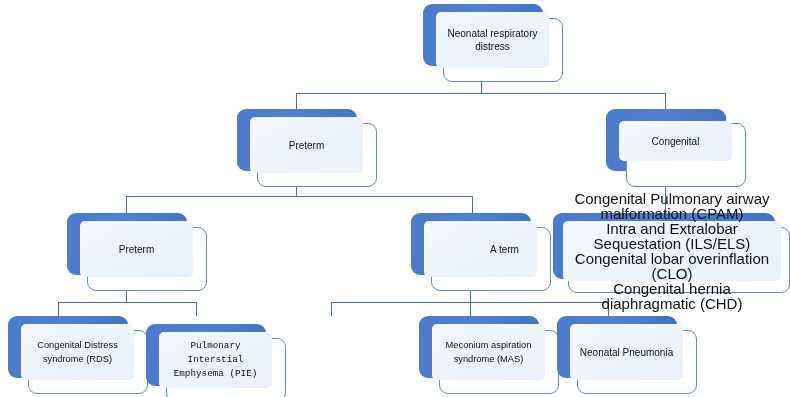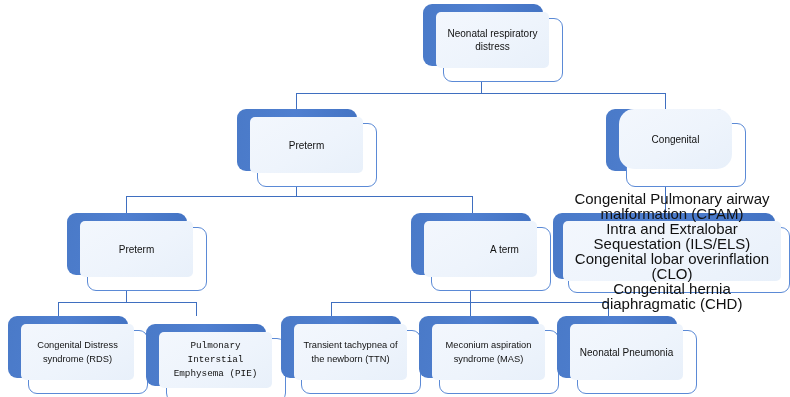--- a/index.html
+++ b/index.html
@@ -100,21 +100,21 @@
     <div class="plate" style="left:0; top:0; width:120px; height:62px;"></div>
     <div class="card" style="left:20px; top:14px; width:120px; height:64px;"></div>
     <div class="panel" style="left:13px; top:8px; width:113px; height:56px;">
       <div class="label">Preterm</div>
     </div>
   </div>
 
   <div class="node" style="left:606px; top:109px; width:140px; height:78px;">
     <div class="plate" style="left:0; top:0; width:120px; height:62px;"></div>
     <div class="card" style="left:20px; top:14px; width:120px; height:64px;"></div>
-    <div class="panel" style="left:13px; top:0; width:113px; height:60px;border-radius:15px;">
+    <div class="panel" style="left:13px; top:12px; width:113px; height:40px;">
       <div class="label">Congenital</div>
     </div>
   </div>
 
   <div class="node" style="left:67px; top:213px; width:140px; height:62px;">
     <div class="plate" style="left:0; top:0; width:120px; height:62px;"></div>
     <div class="card" style="left:20px; top:14px; width:120px; height:64px;"></div>
     <div class="panel" style="left:13px; top:8px; width:113px; height:56px;">
       <div class="label">Preterm</div>
     </div>
@@ -150,28 +150,20 @@
 
   <div class="node multiline" style="left:146px; top:324px; width:140px; height:78px;font-family:Liberation Mono, monospace;">
     <div class="plate" style="left:0; top:0; width:120px; height:62px;"></div>
     <div class="card" style="left:20px; top:14px; width:120px; height:64px;"></div>
     <div class="panel" style="left:13px; top:8px; width:113px; height:56px;">
       <div class="label">Pulmonary Interstial
 Emphysema (PIE)</div>
     </div>
   </div>
 
-  <div class="node multiline" style="left:281px; top:316px; width:140px; height:78px;">
-    <div class="plate" style="left:0; top:0; width:120px; height:62px;"></div>
-    <div class="card" style="left:20px; top:14px; width:120px; height:64px;"></div>
-    <div class="panel" style="left:13px; top:8px; width:113px; height:56px;">
-      <div class="label">Transient tachypnea of
-the newborn (TTN)</div>
-    </div>
-  </div>
 
   <div class="node multiline" style="left:419px; top:316px; width:140px; height:78px;">
     <div class="plate" style="left:0; top:0; width:120px; height:62px;"></div>
     <div class="card" style="left:20px; top:14px; width:120px; height:64px;"></div>
     <div class="panel" style="left:13px; top:8px; width:113px; height:56px;">
       <div class="label">Meconium aspiration
 syndrome (MAS)</div>
     </div>
   </div>
 

